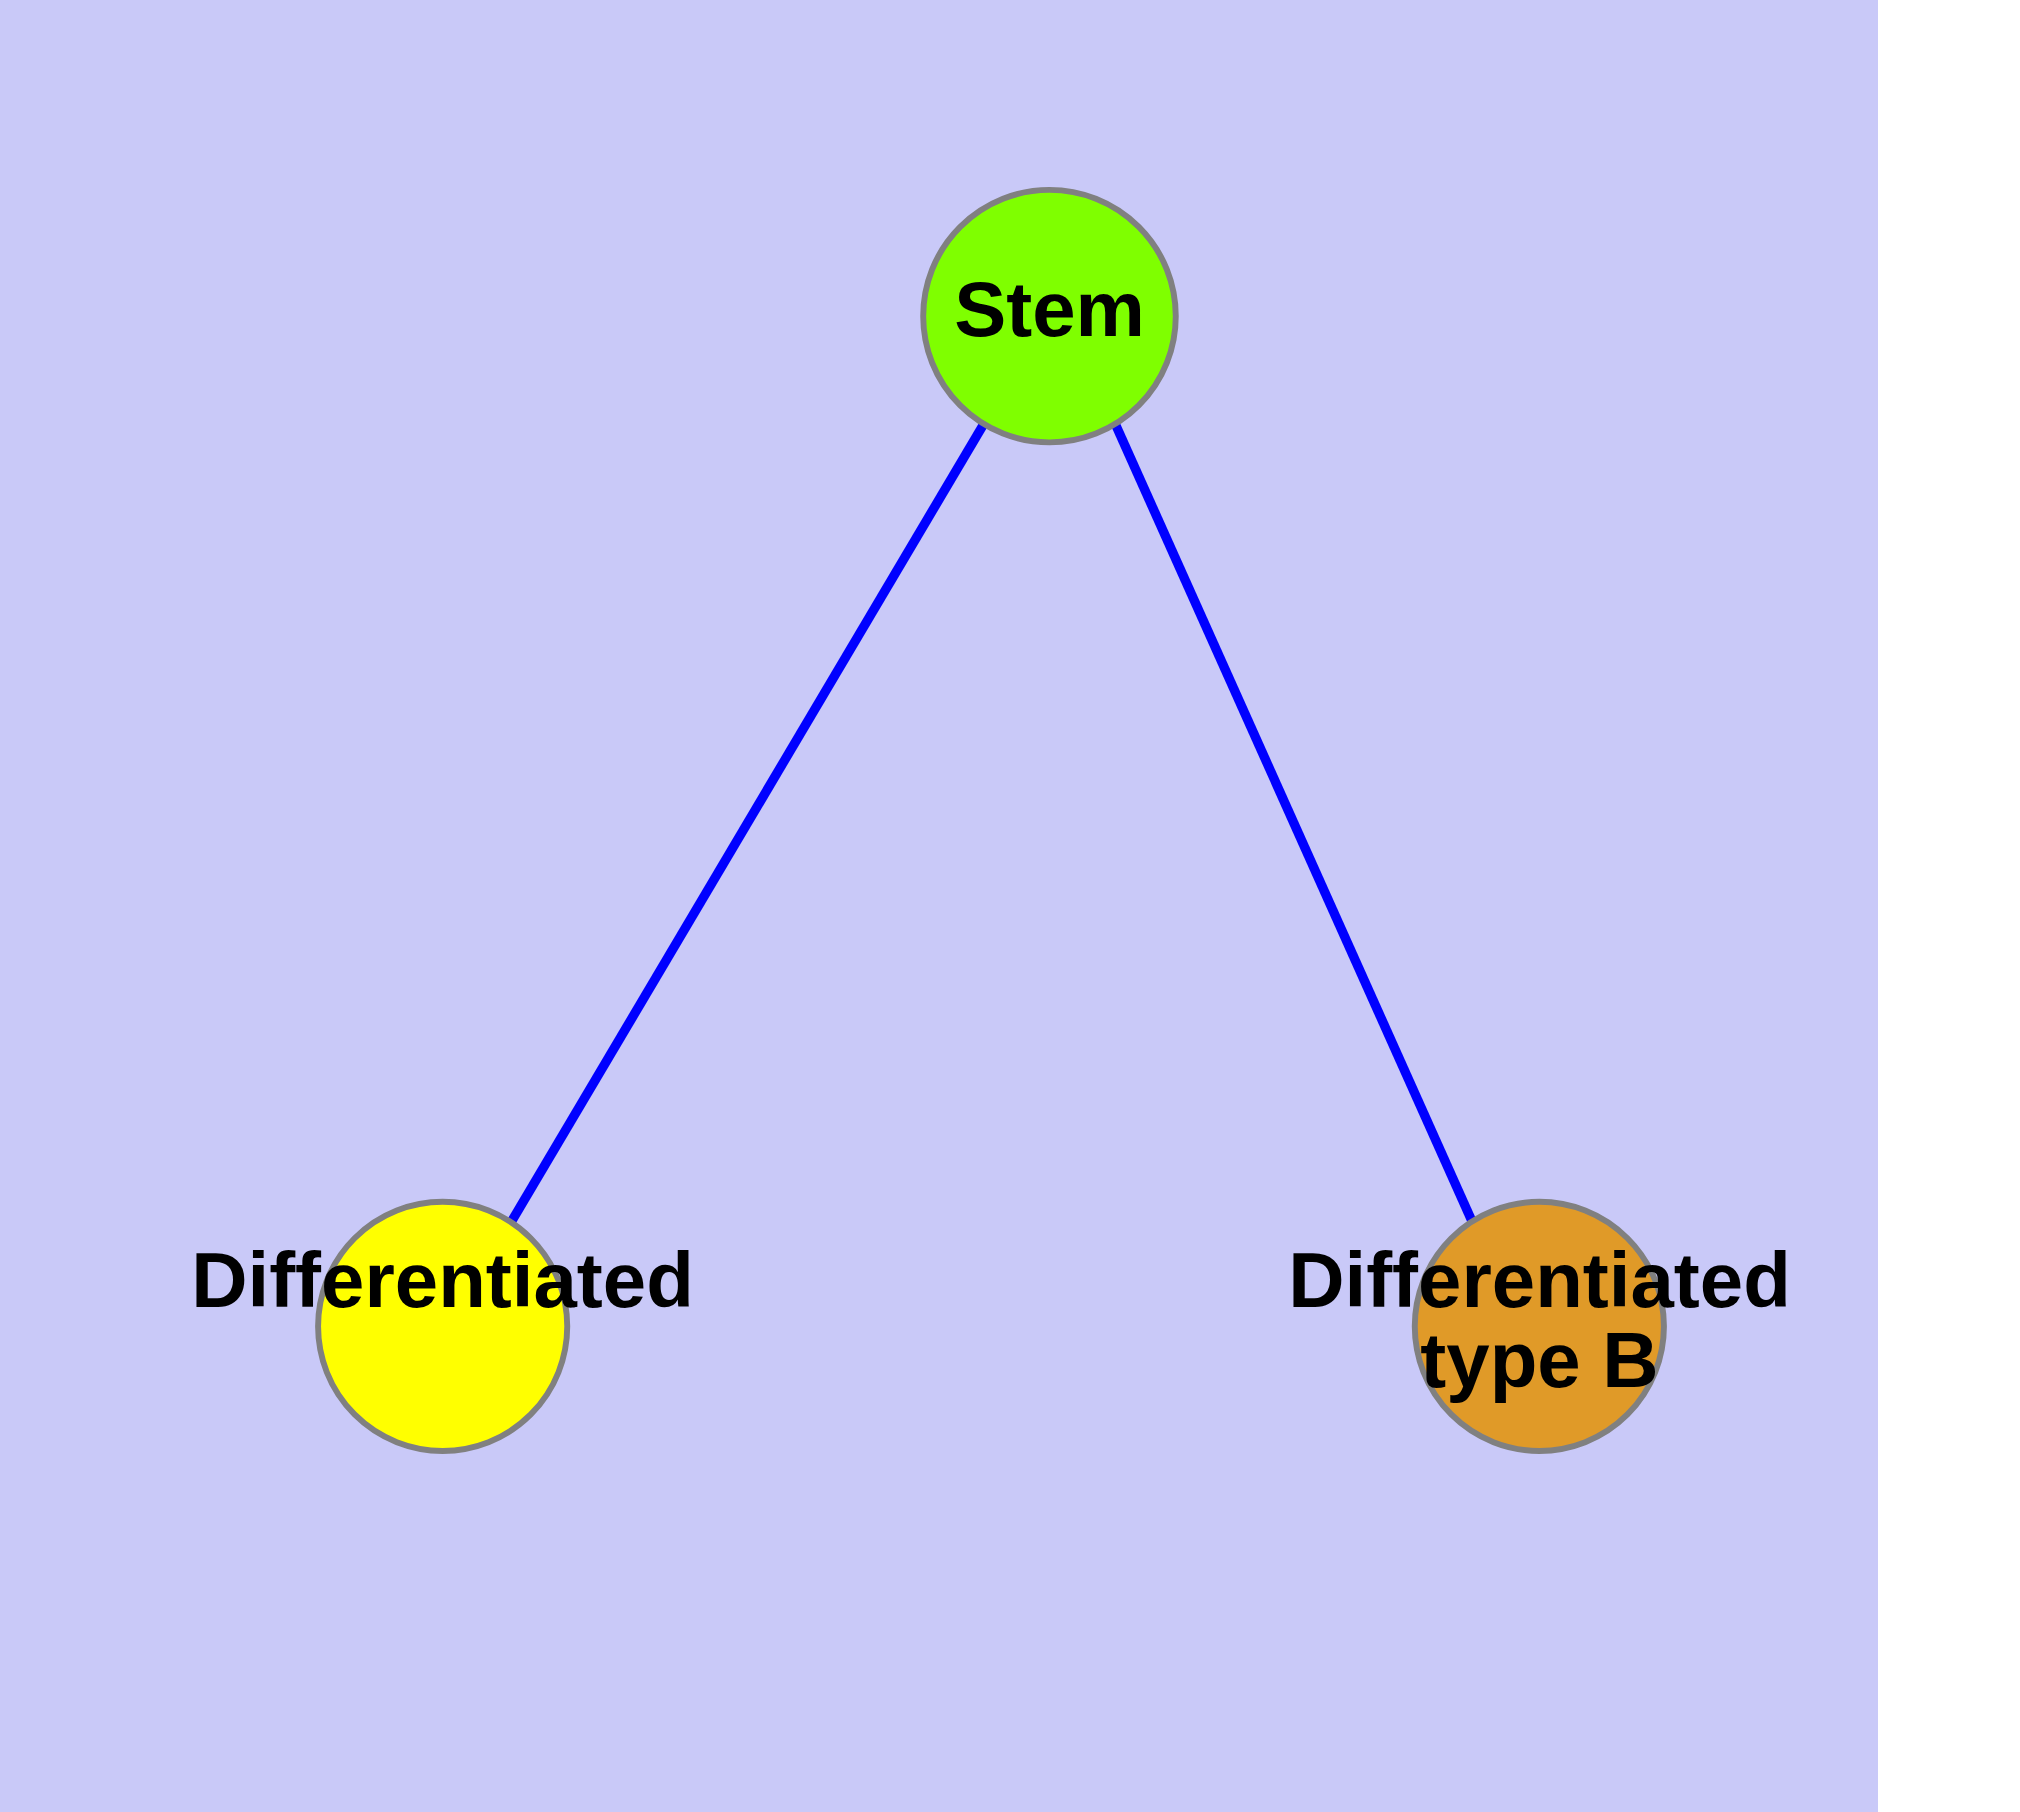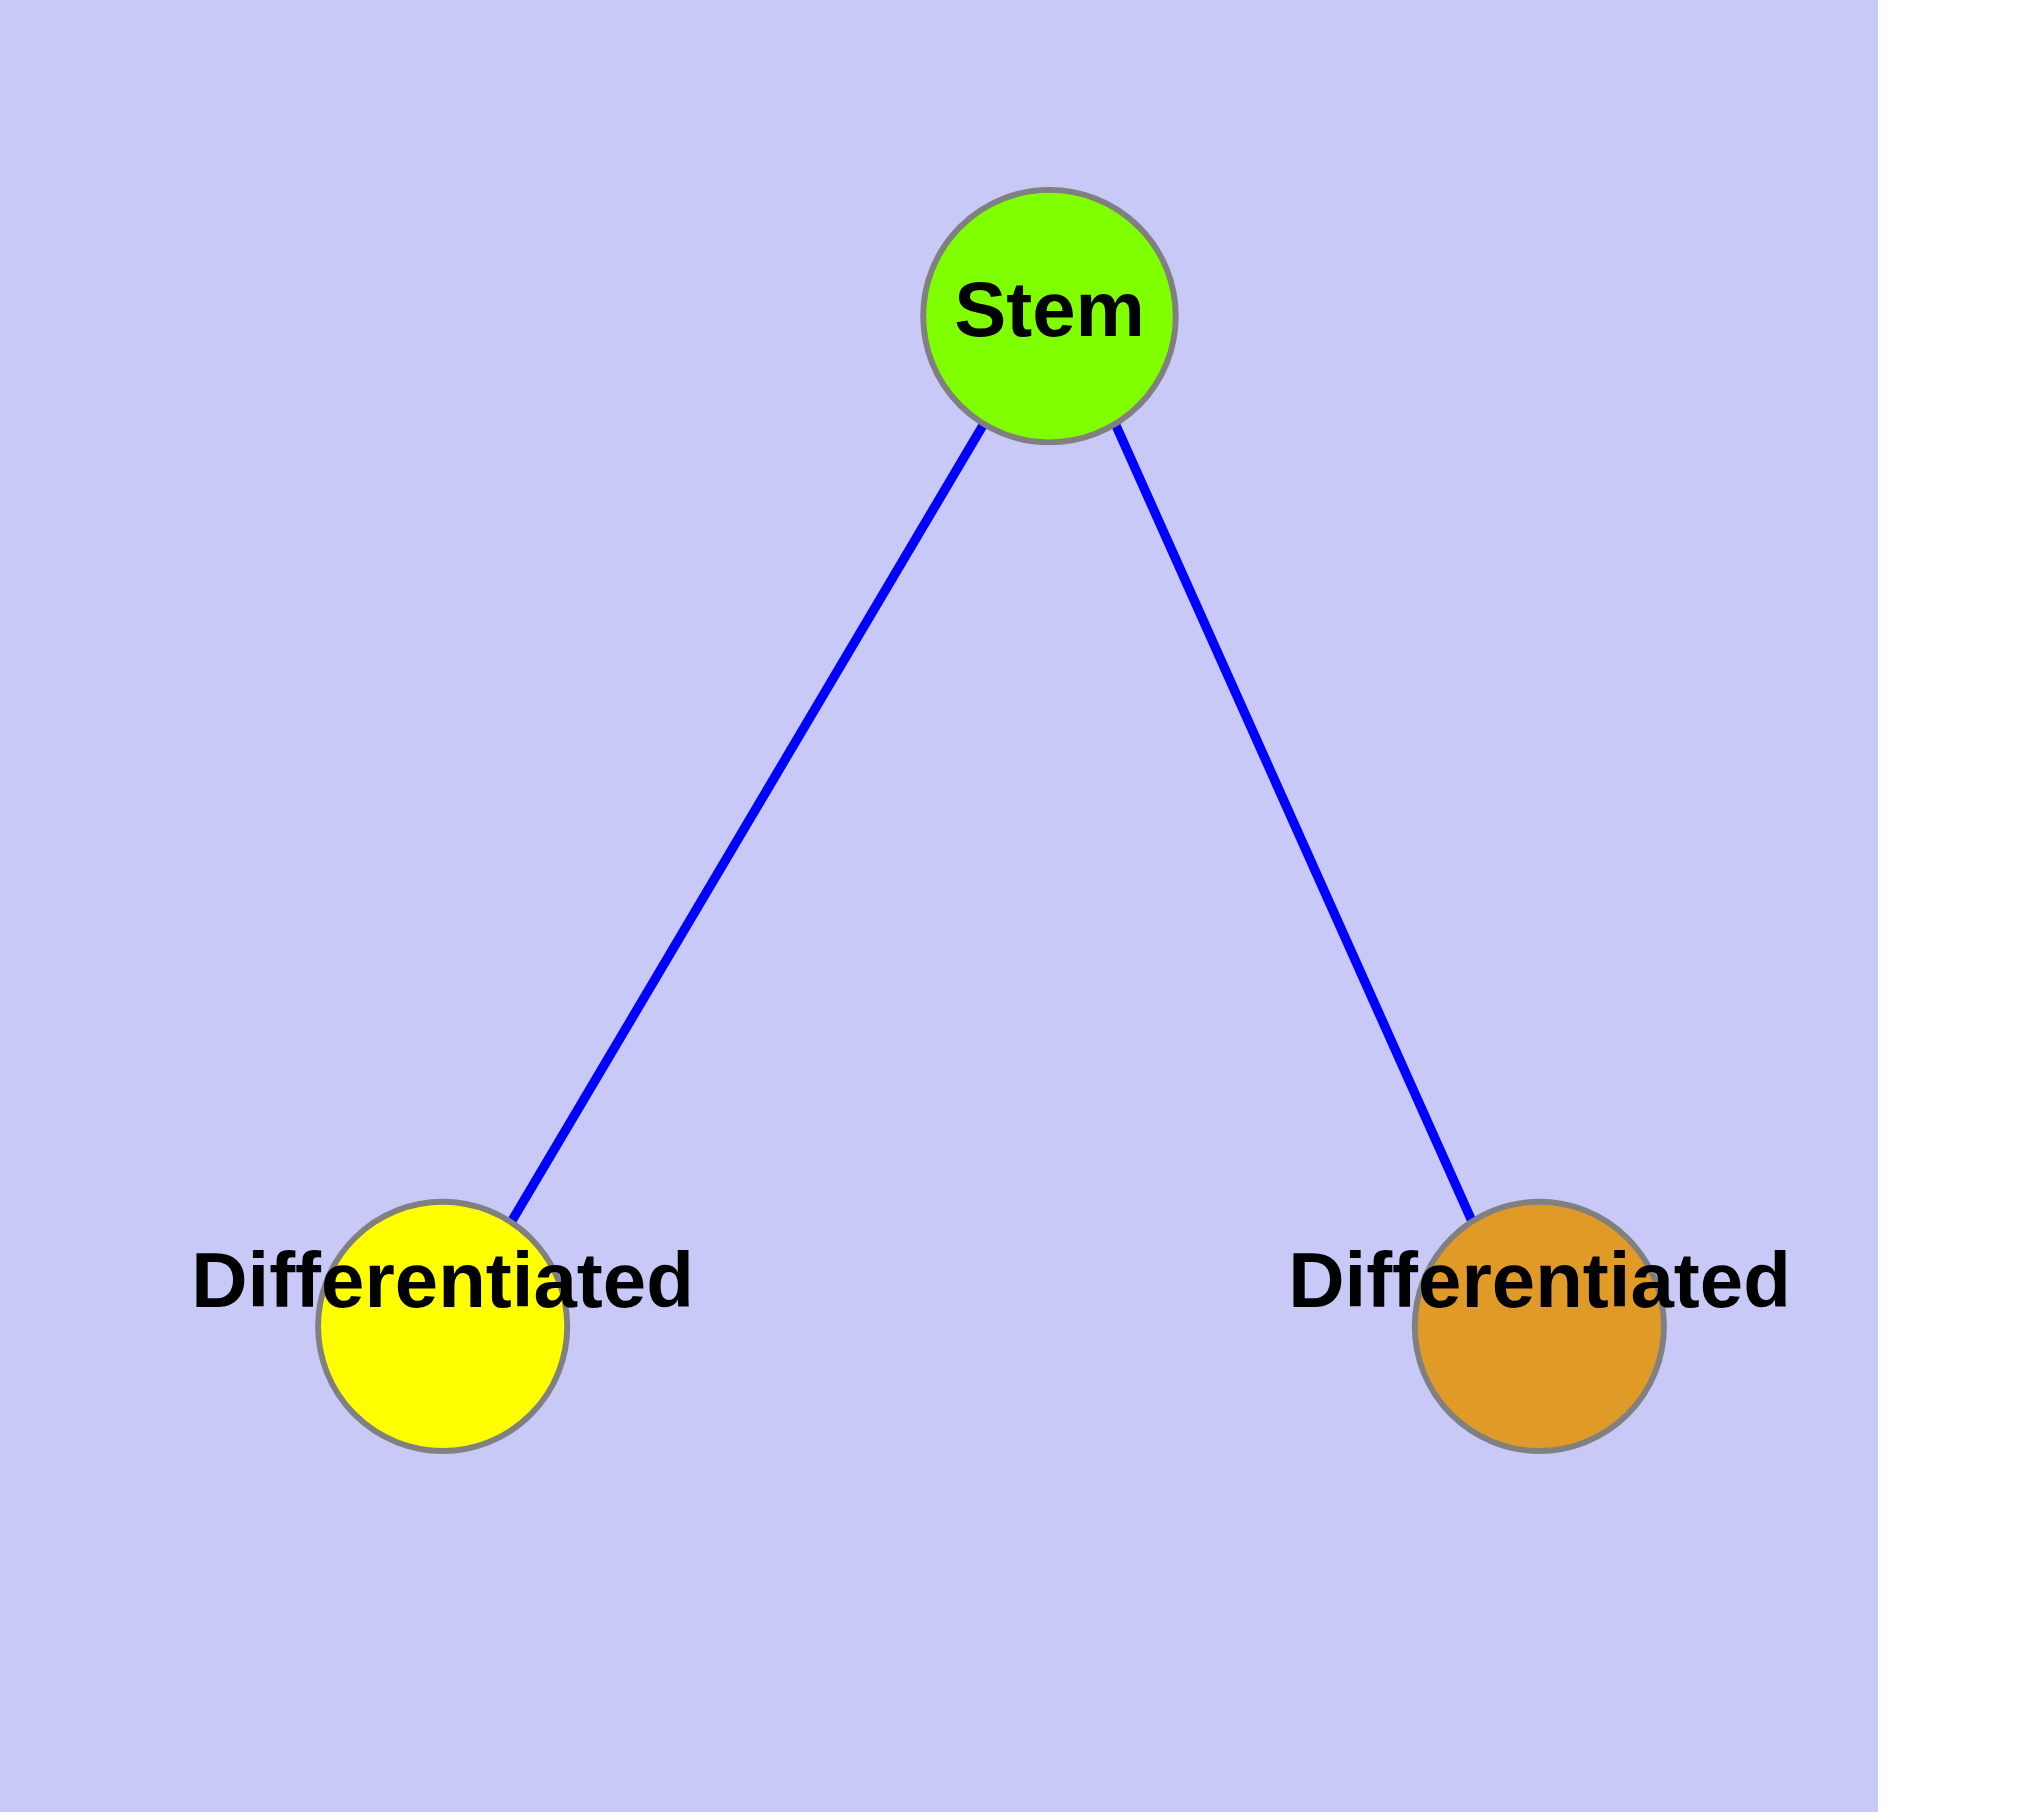--- a/index.html
+++ b/index.html
@@ -86,16 +86,17 @@
   <div class="node-label label-stem" style="font-size: 78px; color: rgb(0, 0, 0); width: 763px; left: 668px; top: 270px;">
     <span class="label-line">Stem</span>
   </div>
 
   <div class="node-label label-a" style="font-size: 78px; color: rgb(0, 0, 0); width: 763px; left: 61px; top: 1241px;">
     <span class="label-line">Differentiated</span>
   </div>
 
   <div class="node-label label-b" style="font-size: 78px; color: rgb(0, 0, 0); width: 763px; left: 1158px; top: 1241px;">
     <span class="label-line">Differentiated</span>
+    <span class="label-line">type B</span>
   </div>
 
 </div>
 
 
 </body></html>

